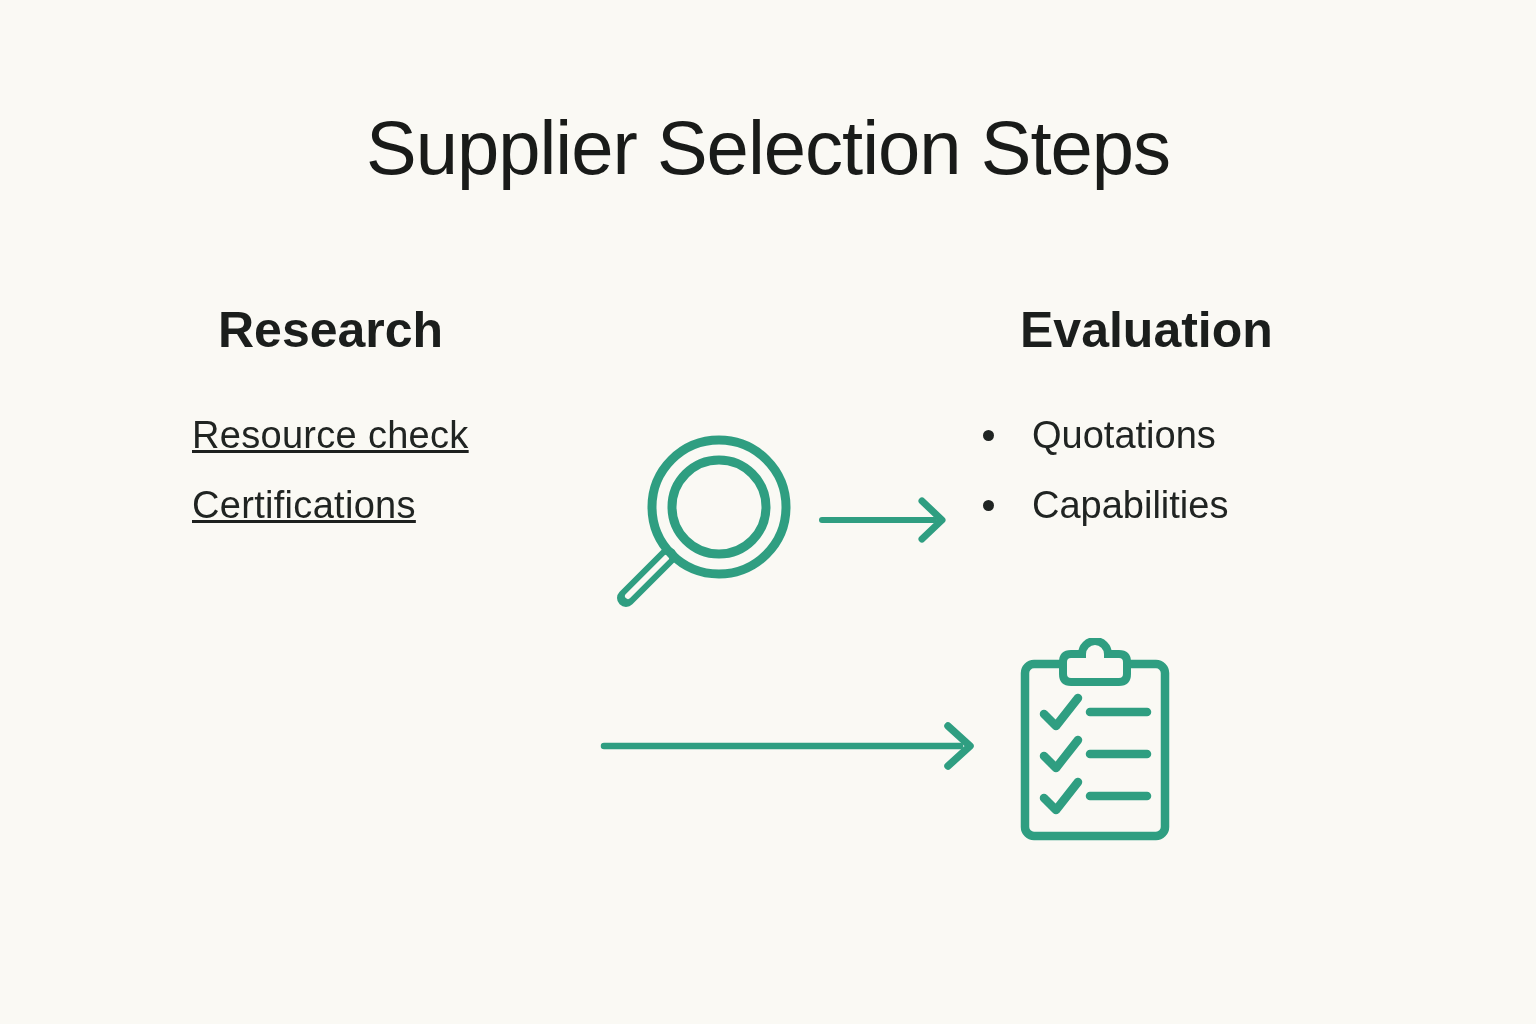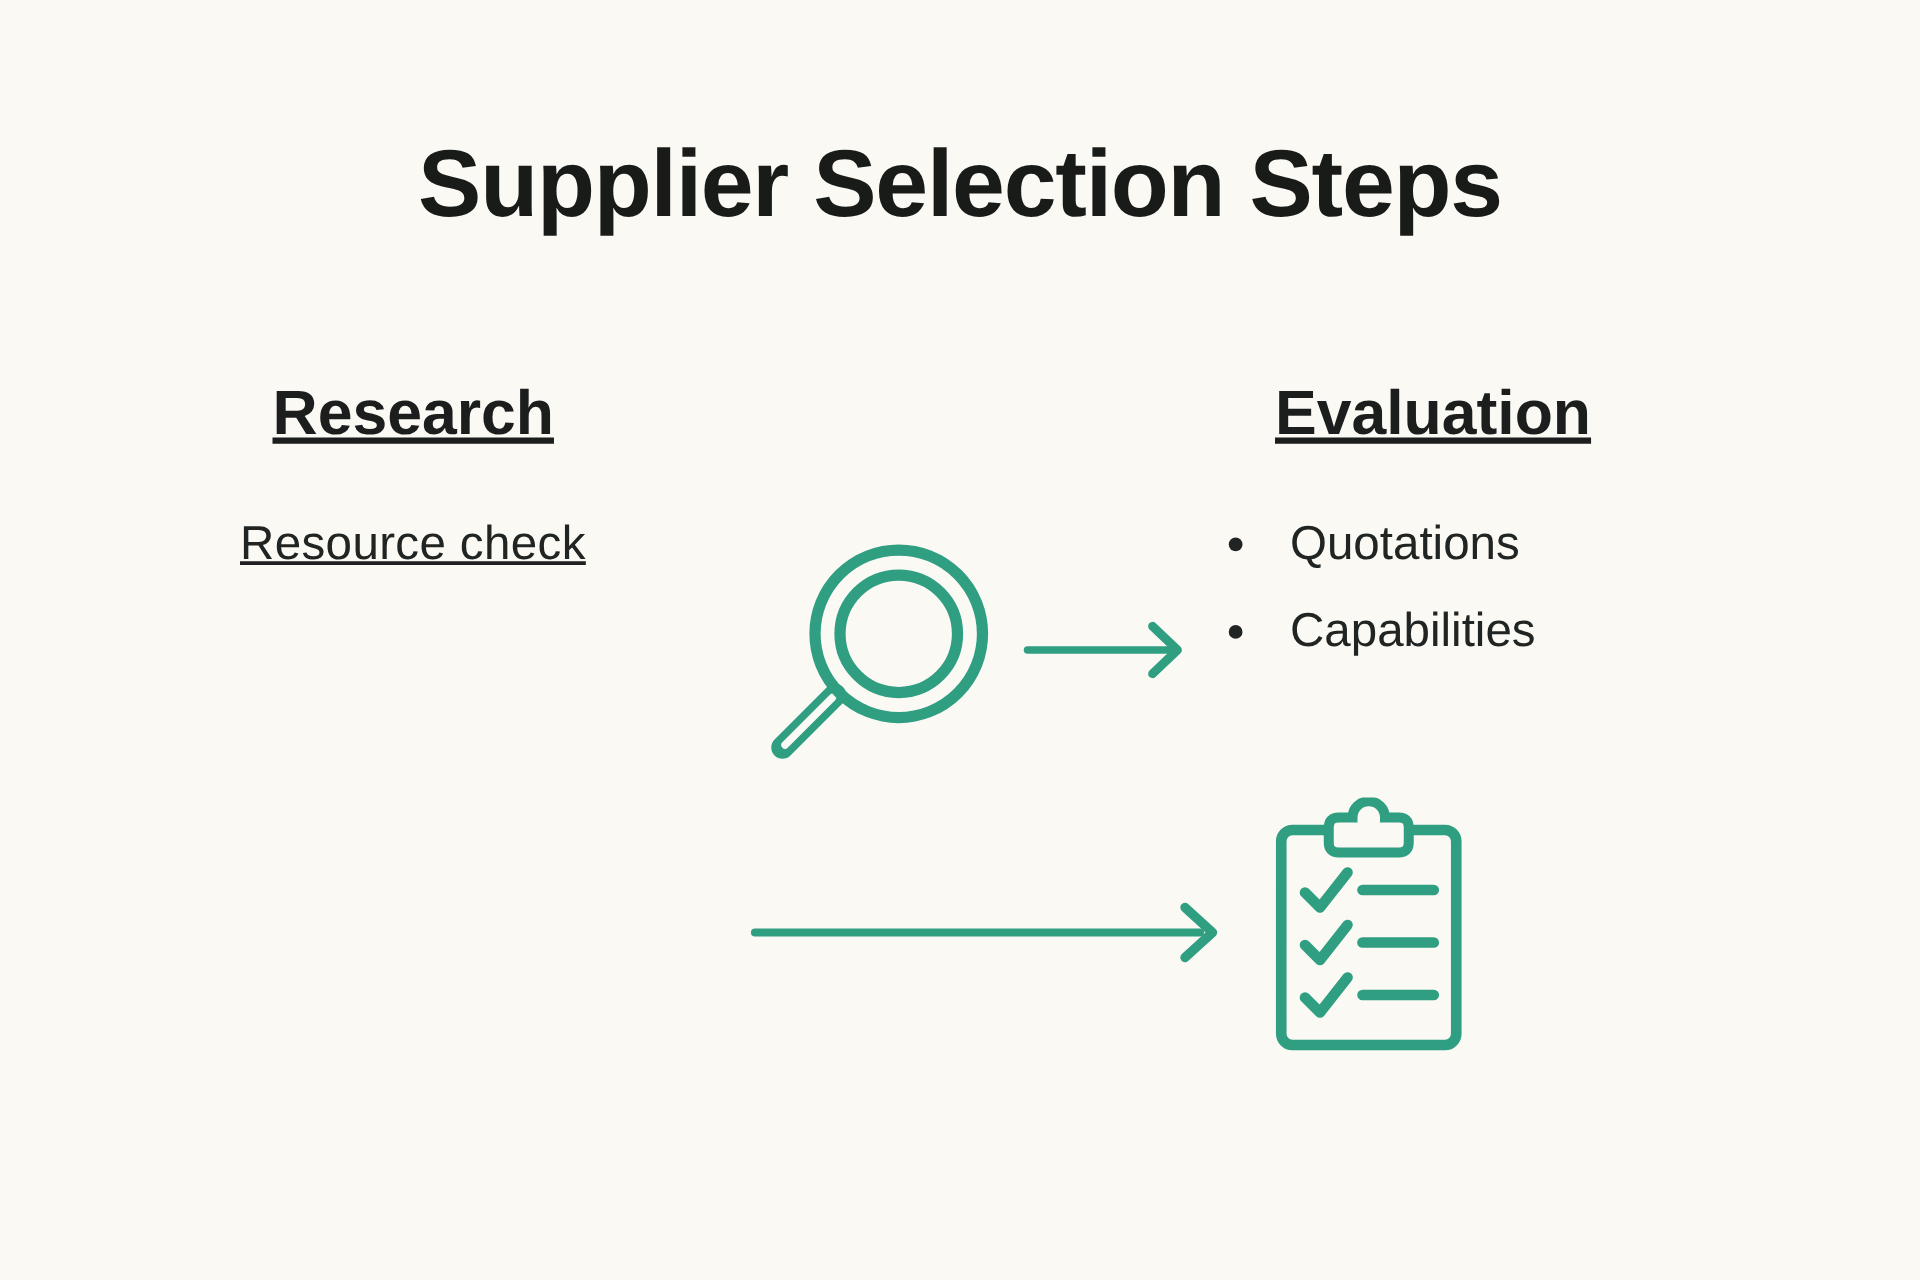--- a/index.html
+++ b/index.html
@@ -18,32 +18,31 @@
     position:relative;
     width:1536px;height:1024px;
     overflow:hidden;
     background:var(--bg);
   }
   .title{
     position:absolute;
     left:0;right:0;top:106px;
     text-align:center;
     font-size:76px;
-    font-weight:700;
+    font-weight:400;
     letter-spacing:-1px;
     color:#191b19;
     line-height:1.1;
   }
   .col-heading{
     position:absolute;
     font-size:50px;
     font-weight:700;
     color:#1b1e1c;
     line-height:52px;
-    text-decoration:underline;
   }
   .research-heading{left:218px;top:304px;}
   .evaluation-heading{left:1020px;top:304px;text-align:center;}
   .plain-list{
     position:absolute;
     left:192px;top:400px;
     list-style:none;
     text-decoration:underline;
   }
   .plain-list .row{
@@ -91,20 +90,21 @@
 </head>
 <body>
 
 <div class="canvas">
 
   <div class="title">Supplier Selection Steps</div>
 
   <div class="col-heading research-heading">Research</div>
   <ul class="plain-list">
     <li class="row">Resource check</li>
+    <li class="row">Certifications</li>
   </ul>
 
   <div class="col-heading evaluation-heading">Evaluation</div>
   <ul class="bullet-list">
     <li class="row">
       <span class="dot"></span>
       <span class="label">Quotations</span>
     </li>
     <li class="row">
       <span class="dot"></span>

